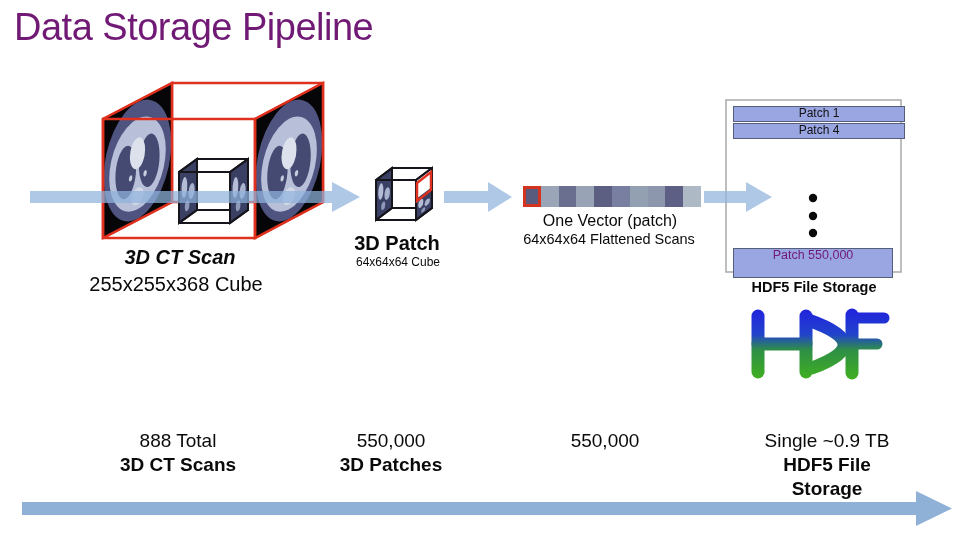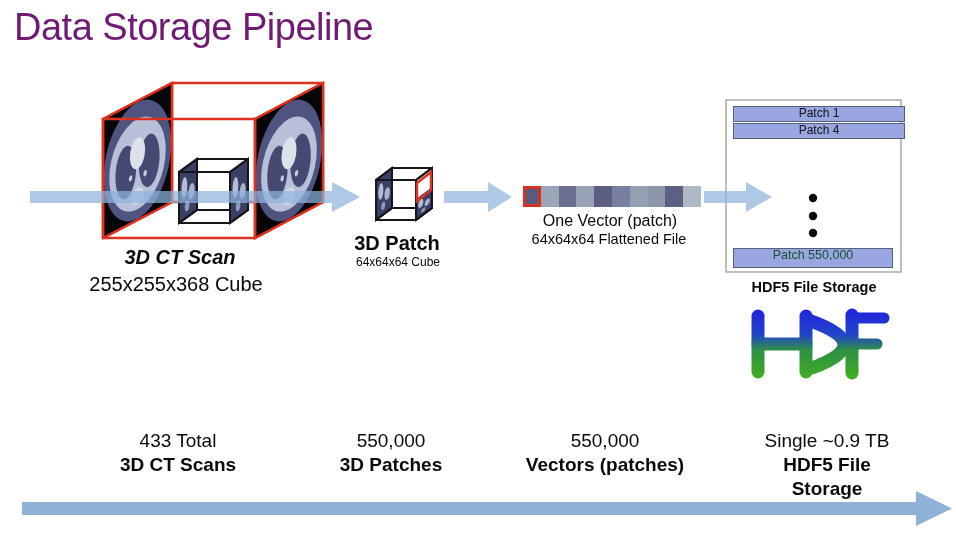--- a/index.html
+++ b/index.html
@@ -16,22 +16,22 @@
   .vec-label{left:610px;top:212px;font-size:16px;font-weight:400;}
   .vec-sub{left:609px;top:231px;font-size:14.5px;}
   .store-label{left:814px;top:279px;font-size:14.5px;font-weight:700;}
   .vstrip{position:absolute;z-index:2;left:523px;top:186px;width:178px;height:21px;display:flex;}
   .vseg{flex:1 1 0;}
   .rows{position:absolute;z-index:2;left:733px;top:106px;width:172px;}
   .patch-row{box-sizing:border-box;height:15.5px;margin-bottom:1.6px;background:var(--rowfill);
              border:1.5px solid var(--rowborder);font-size:12px;line-height:12px;
              text-align:center;color:#111;}
   .patch-row-last{position:absolute;z-index:2;left:733px;top:248px;width:160px;box-sizing:border-box;
-             height:20px;background:var(--rowfill);border:1.5px solid var(--rowborder);
-             font-size:12.5px;line-height:13.5px;text-align:center;color:#14532d;}
+             height:30px;background:var(--rowfill);border:1.5px solid var(--rowborder);
+             font-size:12.5px;line-height:13.5px;text-align:center;color:#701a75;}
   .stat{position:absolute;z-index:2;top:429px;transform:translateX(-50%);text-align:center;
         font-size:19px;line-height:24px;}
   .stat .l2{font-weight:700;}
   .red-stroke{stroke:var(--red);stroke-width:2.5;fill:none;}
   .red-stroke-fill{stroke:var(--red);stroke-width:2.5;fill:#fff;}
   .blk{stroke:#15151b;stroke-width:2;fill:none;}
   .blk-fill{stroke:#15151b;stroke-width:2;fill:#fff;}
   .arrow-mid{fill:var(--arrow);fill-opacity:.72;}
   .arrow-bottom{fill:var(--barrow);}
 </style>
@@ -140,21 +140,21 @@
     </g>
 
     <path class="arrow-bottom" d="M22,502 L916,502 L916,491 L952,508.5 L916,526 L916,515 L22,515 Z"></path>
   </svg>
 
   <div class="lbl ct-label">3D CT Scan</div>
   <div class="lbl ct-sub">255x255x368 Cube</div>
   <div class="lbl patch-label">3D Patch</div>
   <div class="lbl patch-sub">64x64x64 Cube</div>
   <div class="lbl vec-label">One Vector (patch)</div>
-  <div class="lbl vec-sub">64x64x64 Flattened File</div>
+  <div class="lbl vec-sub">64x64x64 Flattened Scans</div>
   <div class="lbl store-label">HDF5 File Storage</div>
 
   <div class="vstrip">
       <div class="vseg" style="background: rgb(88, 90, 126); box-shadow: rgb(211, 52, 32) 0px 0px 0px 3px inset;"></div>
       <div class="vseg" style="background: rgb(154, 166, 184);"></div>
       <div class="vseg" style="background: rgb(106, 111, 144);"></div>
       <div class="vseg" style="background: rgb(152, 164, 182);"></div>
       <div class="vseg" style="background: rgb(92, 94, 130);"></div>
       <div class="vseg" style="background: rgb(120, 127, 160);"></div>
       <div class="vseg" style="background: rgb(147, 160, 178);"></div>
@@ -163,29 +163,28 @@
       <div class="vseg" style="background: rgb(173, 186, 198);"></div>
     </div>
 
   <div class="rows">
       <div class="patch-row">Patch 1</div>
       <div class="patch-row">Patch 4</div>
     </div>
   <div class="patch-row-last">Patch 550,000</div>
 
   <div class="stat" style="left:178px">
-    <div class="l1">433 Total</div>
+    <div class="l1">888 Total</div>
     <div class="l2">3D CT Scans</div>
   </div>
   <div class="stat" style="left:391px">
     <div class="l1">550,000</div>
     <div class="l2">3D Patches</div>
   </div>
   <div class="stat" style="left:605px">
     <div class="l1">550,000</div>
-    <div class="l2">Vectors (patches)</div>
   </div>
   <div class="stat" style="left:827px">
     <div class="l1">Single ~0.9 TB</div>
     <div class="l2">HDF5 File Storage</div>
   </div>
 
 </div>
 
 </body></html>

